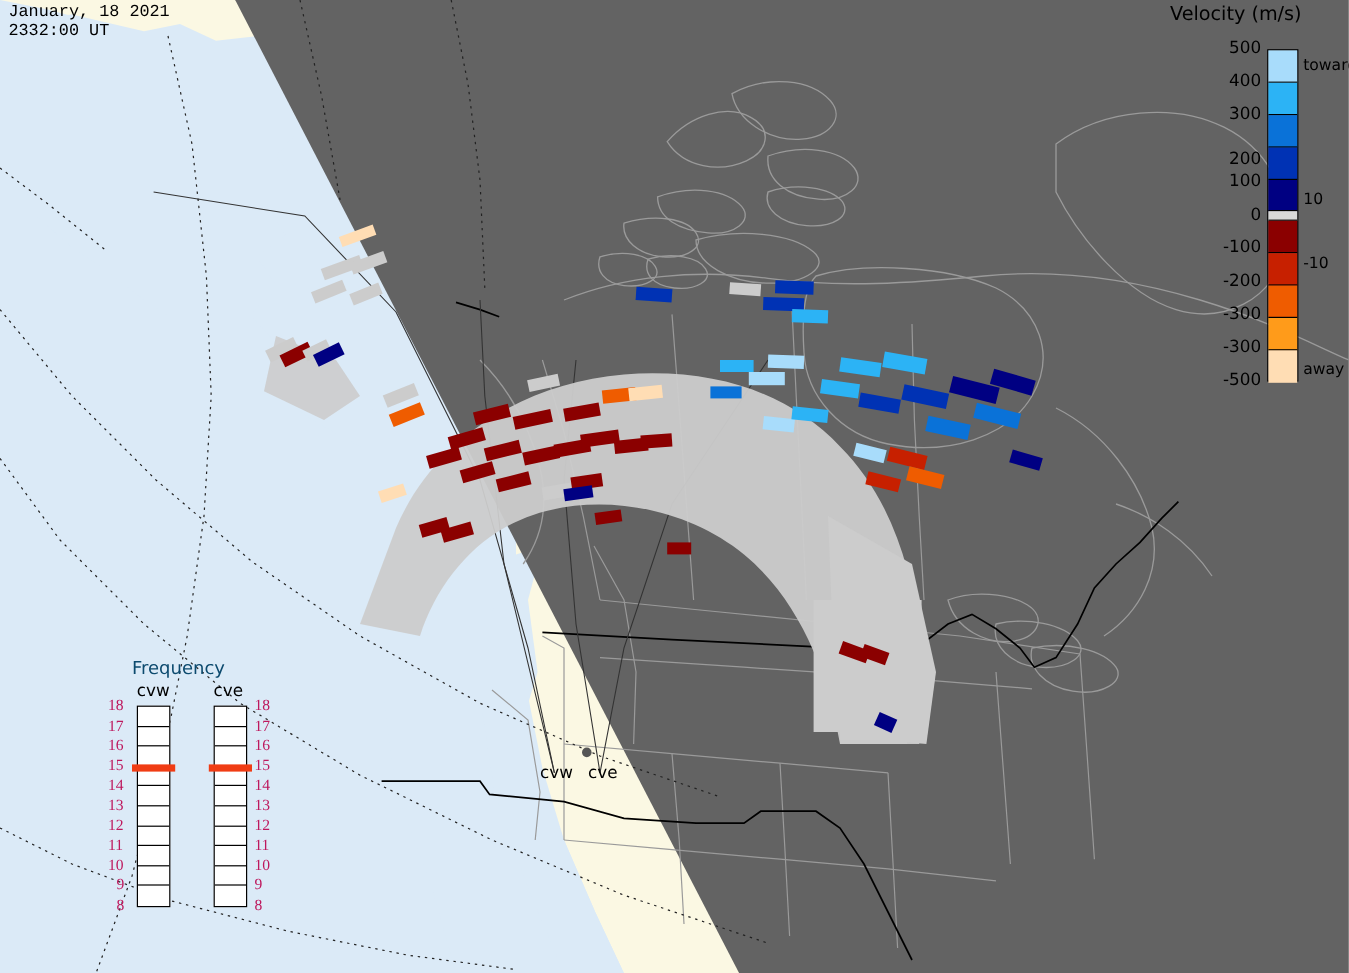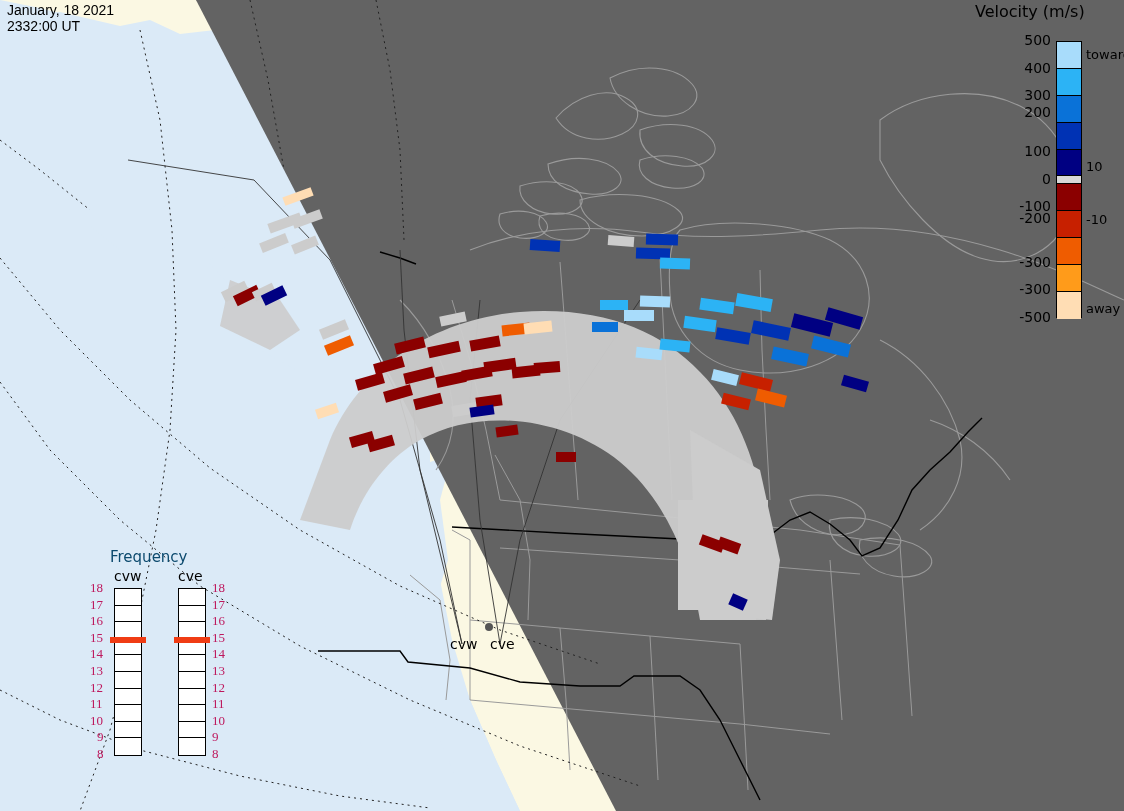--- a/index.html
+++ b/index.html
@@ -1,19 +1,19 @@
 <!DOCTYPE html>
 <html><head>
 <meta charset="utf-8">
 <style>
   html,body{margin:0;padding:0;background:#fff;}
   body{font-family:"DejaVu Sans",sans-serif;}
   #stage{position:relative;width:1124px;height:811px;overflow:hidden;background:#dbeaf7;}
   #stage svg.layer{position:absolute;left:0;top:0;width:1124px;height:811px;}
-  .ts{position:absolute;left:7px;top:2px;color:#000;font-size:14px;line-height:16px;white-space:pre;font-family:Liberation Sans, sans-serif;}
+  .ts{position:absolute;left:7px;top:2px;color:#000;font-size:14px;line-height:16px;white-space:pre;font-family:Liberation Mono, monospace;}
   
   #cbar{position:absolute;left:1056px;top:41px;width:26px;height:277px;border:1px solid #000;box-sizing:border-box;}
   #cbar .band{width:100%;box-sizing:border-box;border-bottom:1px solid #000;}
   #cbar .band:last-child{border-bottom:none;}
   .cb-title{position:absolute;left:975px;top:2px;font-size:16px;color:#000;white-space:nowrap;}
   .cb-tick{position:absolute;right:0;font-size:14px;color:#000;text-align:right;white-space:nowrap;}
   .cb-ticks{position:absolute;left:985px;top:0;width:66px;height:340px;}
   .cb-side{position:absolute;left:1086px;font-size:13px;color:#000;white-space:nowrap;}
   
   #freq{position:absolute;left:88px;top:548px;width:160px;height:232px;}
@@ -243,25 +243,25 @@
       <div class="band" style="background: rgb(139, 0, 0); height: 26.9px;"></div>
       <div class="band" style="background: rgb(199, 32, 0); height: 26.9px;"></div>
       <div class="band" style="background: rgb(239, 92, 0); height: 26.9px;"></div>
       <div class="band" style="background: rgb(255, 155, 26); height: 26.9px;"></div>
       <div class="band" style="background: rgb(255, 221, 180); height: 26.9px;"></div>
     </div>
   <div class="cb-ticks" id="cbticks">
       <div class="cb-tick" style="top: 32px;">500</div>
       <div class="cb-tick" style="top: 59.7px;">400</div>
       <div class="cb-tick" style="top: 87.4px;">300</div>
-      <div class="cb-tick" style="top: 104px; text-align: center;">200</div>
+      <div class="cb-tick" style="top: 125px; text-align: center;">200</div>
       <div class="cb-tick" style="top: 142.8px;">100</div>
       <div class="cb-tick" style="top: 170.5px;">0</div>
       <div class="cb-tick" style="top: 198.2px;">-100</div>
-      <div class="cb-tick" style="top: 210px;">-200</div>
+      <div class="cb-tick" style="top: 226px;">-200</div>
       <div class="cb-tick" style="top: 253.6px;">-300</div>
       <div class="cb-tick" style="top: 281.3px;">-300</div>
       <div class="cb-tick" style="top: 309px;">-500</div>
     </div>
   <div class="cb-side" style="top:47px;">toward</div>
   <div class="cb-side" style="top:159px;">10</div>
   <div class="cb-side" style="top:180px;margin-top:32px;">-10</div>
   <div class="cb-side" style="top:301px;">away</div>
 
   <div id="freq">

